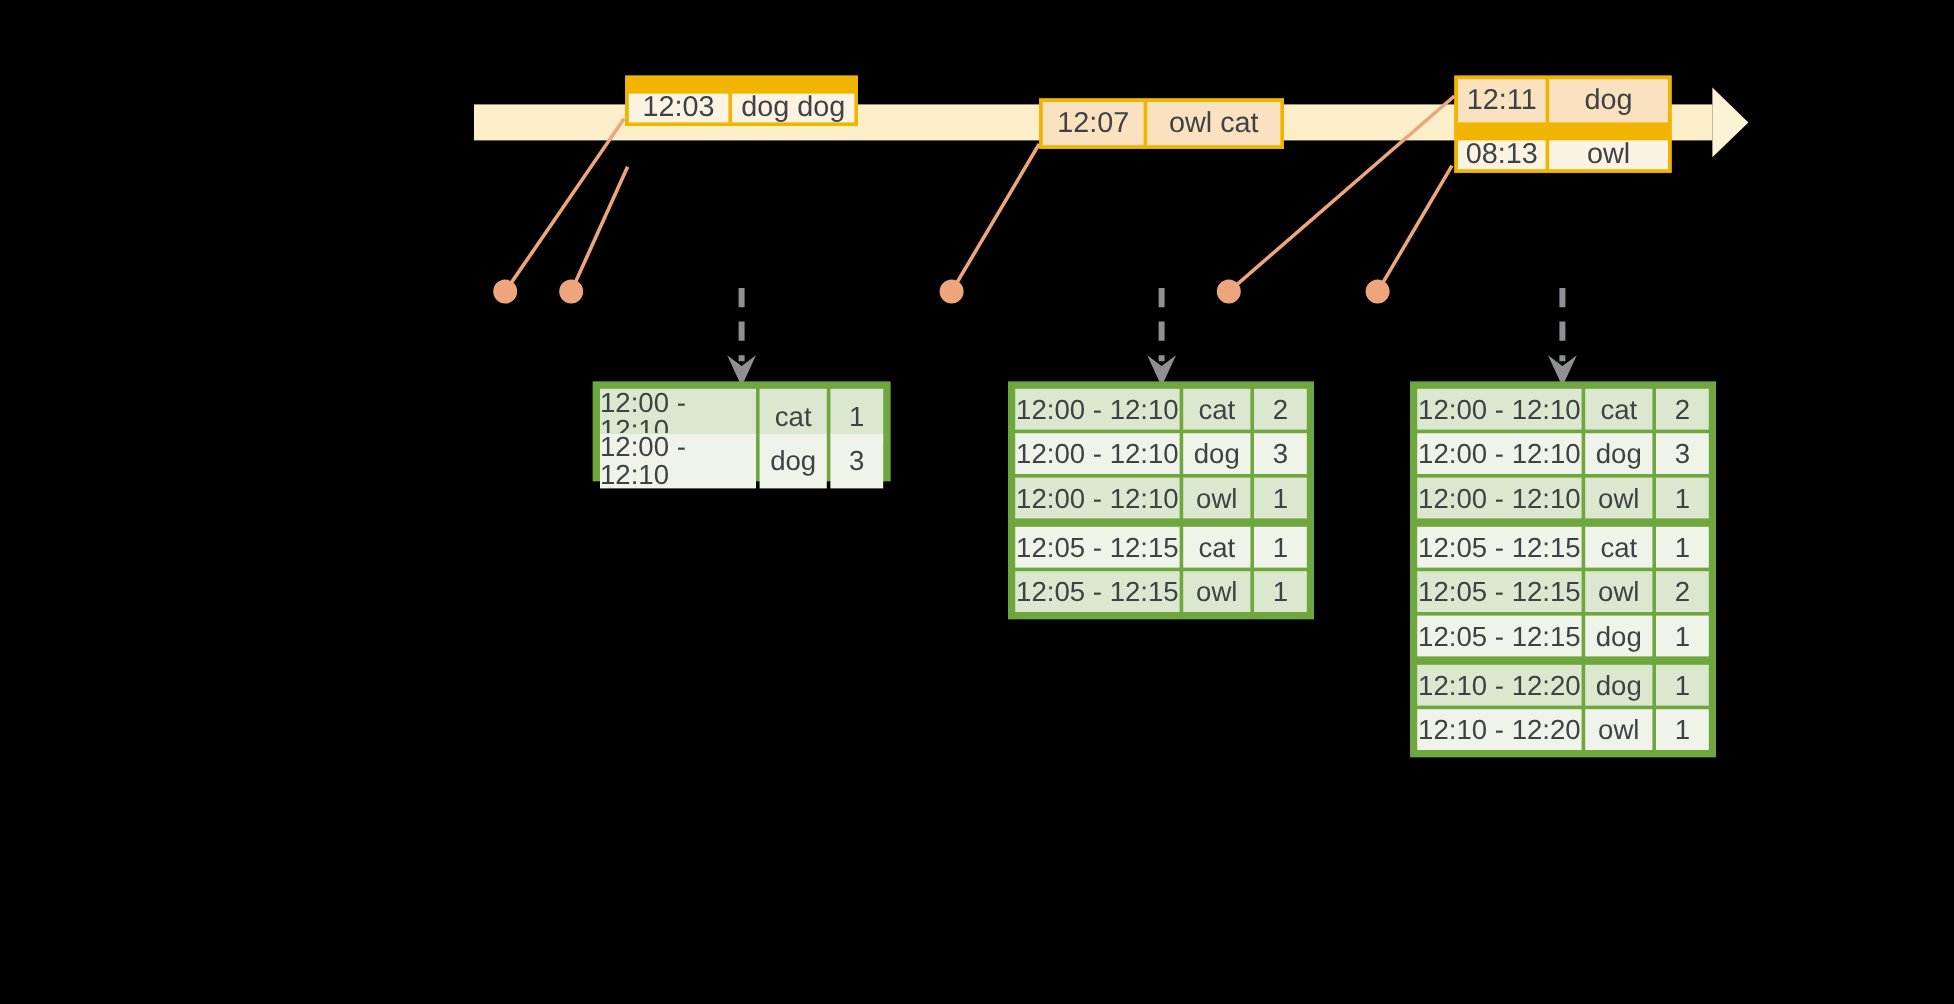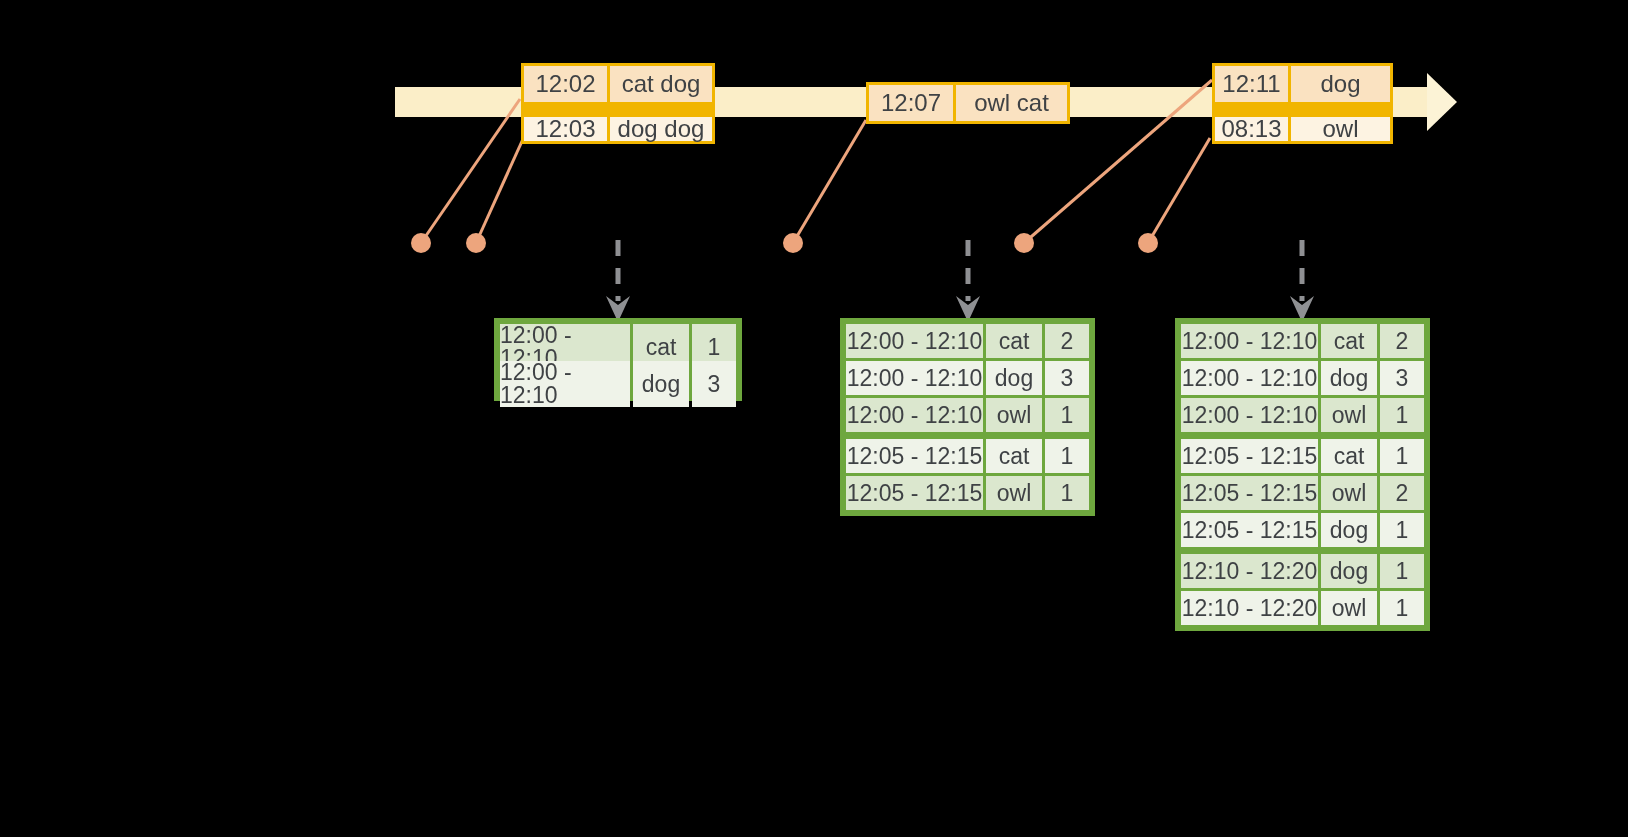--- a/index.html
+++ b/index.html
@@ -114,24 +114,20 @@
 
       <line x1="968" y1="240" x2="968" y2="301" stroke="var(--gray-arrow)" stroke-width="5" stroke-dasharray="16 12"></line>
       <polygon points="956,296 968,322 980,296 968,305" fill="var(--gray-arrow)"></polygon>
 
       <line x1="1302" y1="240" x2="1302" y2="301" stroke="var(--gray-arrow)" stroke-width="5" stroke-dasharray="16 12"></line>
       <polygon points="1290,296 1302,322 1314,296 1302,305" fill="var(--gray-arrow)"></polygon>
     </g>
   </svg>
 
   <div id="event-box-0" class="event-box">
-      <div class="event-row dark">
-        <div class="cell">12:02</div>
-        <div class="cell">cat dog</div>
-      </div>
       <div class="event-row light">
         <div class="cell">12:03</div>
         <div class="cell">dog dog</div>
       </div>
     </div>
   <div id="event-box-1" class="event-box">
       <div class="event-row dark">
         <div class="cell">12:07</div>
         <div class="cell">owl cat</div>
       </div>

